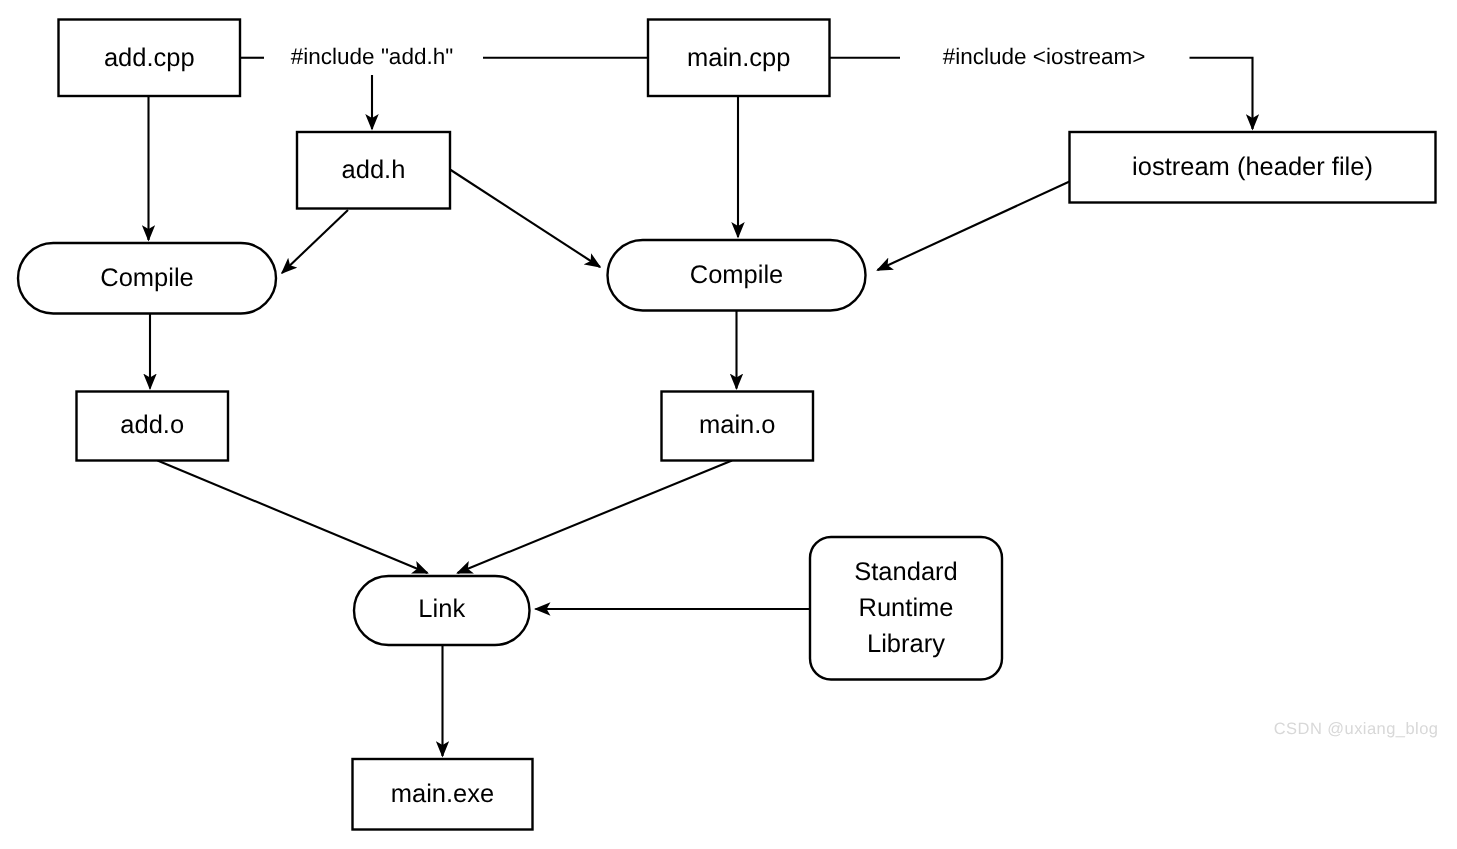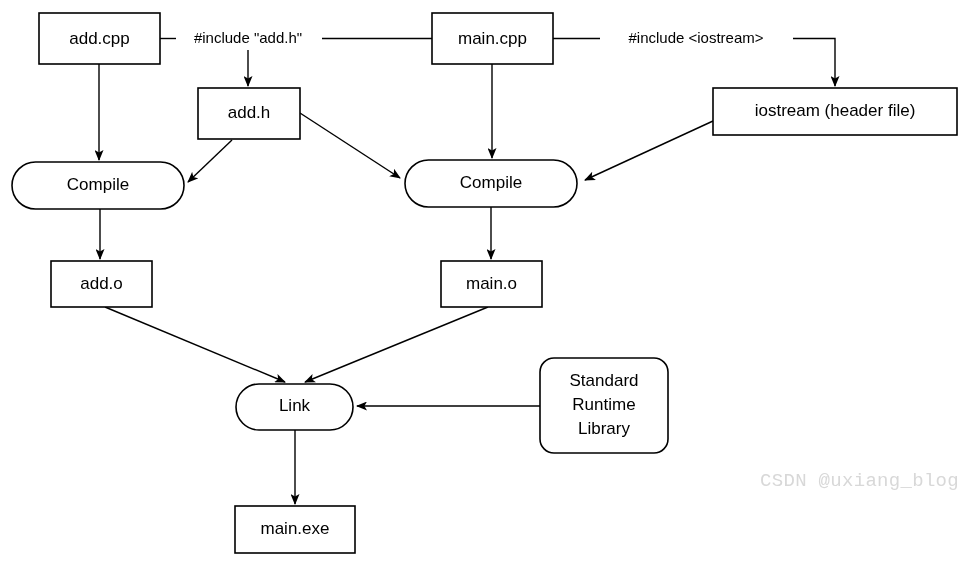--- a/index.html
+++ b/index.html
@@ -55,22 +55,22 @@
     font-family: "Liberation Sans", sans-serif;
     font-size: 15px;
     fill: #000000;
     text-anchor: middle;
     dominant-baseline: middle;
   }
   .watermark-text {
     position: absolute;
     right: 12px;
     bottom: 10px;
-    font-family: Liberation Mono, monospace;
-    font-size: 19px;
+    font-family: Liberation Sans, sans-serif;
+    font-size: 11px;
     color: #d8d8d8;
     letter-spacing: 0.3px;
     white-space: nowrap;
     user-select: none;
   }
 </style>
 </head>
 <body>
 
 <div id="diagram-root">

